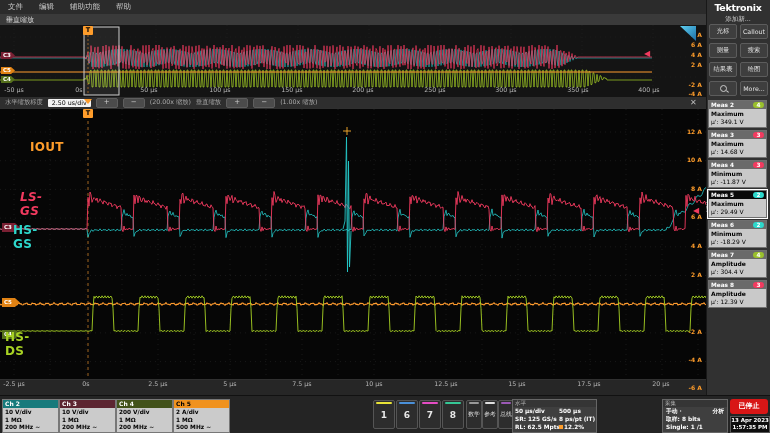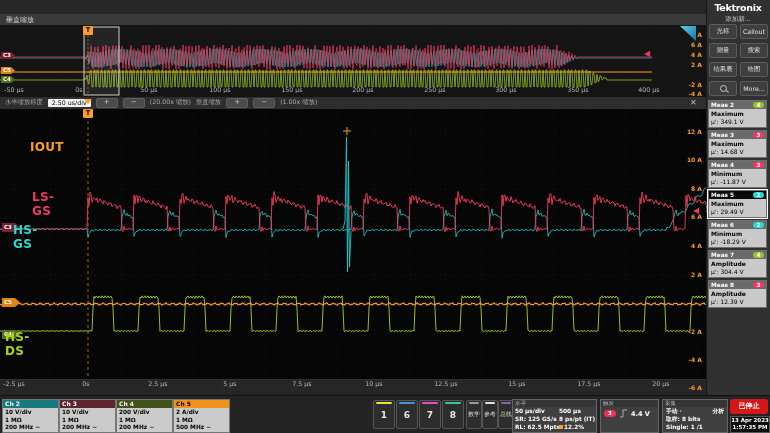--- a/index.html
+++ b/index.html
@@ -77,20 +77,26 @@
   #datebox{left:730px;top:416px;width:38px;height:15px;background:#0d0d0d;border:1px solid #555;color:#fff;
            font-size:5.5px;font-weight:bold;text-align:center;line-height:1.3;}
   #ovzoomicon{left:680px;top:26px;width:16px;height:15px;background:linear-gradient(135deg,#5fd0f0,#1c6fa8);
               clip-path:polygon(0 0,100% 0,100% 100%);}
 </style>
 </head>
 <body>
 
 <div id="app">
 
+  <div class="r" id="menubar">
+      <span class="menu-item">文件</span>
+      <span class="menu-item">编辑</span>
+      <span class="menu-item">辅助功能</span>
+      <span class="menu-item">帮助</span>
+    </div>
   <div class="r" id="view-title-bar">
     <span id="view-title">垂直缩放</span>
   </div>
 
   <div class="r" id="overview">
     <svg id="ov-svg" width="706" height="72">
         <path d="M14,0V72" fill="none" stroke="#262626" stroke-width="0.5" stroke-dasharray="1,3"></path>
         <path d="M85,0V72" fill="none" stroke="#262626" stroke-width="0.5" stroke-dasharray="1,3"></path>
         <path d="M156,0V72" fill="none" stroke="#262626" stroke-width="0.5" stroke-dasharray="1,3"></path>
         <path d="M227,0V72" fill="none" stroke="#262626" stroke-width="0.5" stroke-dasharray="1,3"></path>
@@ -196,21 +202,21 @@
       </svg>
   </div>
   <div class="r tflag" style="left:83px;top:109px">T</div>
   <div class="r" id="main-chips">
       <span class="chip-c" style="background: rgb(122, 32, 51); left: 2px; top: 223px;">C3</span>
       <span class="chip-c" style="background: rgb(224, 130, 20); left: 2px; top: 298px;">C5</span>
       <span class="chip-c" style="background: rgb(85, 112, 28); left: 2px; top: 330px;">C4</span>
     </div>
   <div class="r" id="trace-labels">
       <span class="tracelabel" style="left: 30px; top: 140px; color: rgb(255, 157, 43);">IOUT</span>
-      <span class="tracelabel" style="left: 32px; top: 190px; color: rgb(242, 58, 95);">LS-GS</span>
+      <span class="tracelabel" style="left: 20px; top: 190px; color: rgb(242, 58, 95); font-style: italic;">LS-GS</span>
       <span class="tracelabel" style="left: 13px; top: 223px; color: rgb(45, 216, 204);">HS-GS</span>
       <span class="tracelabel" style="left: 5px; top: 330px; color: rgb(168, 211, 36);">HS-DS</span>
     </div>
   <div class="r" id="main-amps">
       <span class="amp" style="left: 680px; top: 128px;">12 A</span>
       <span class="amp" style="left: 680px; top: 156px;">10 A</span>
       <span class="amp" style="left: 680px; top: 185px;">8 A</span>
       <span class="amp" style="left: 680px; top: 213px;">6 A</span>
       <span class="amp" style="left: 680px; top: 242px;">4 A</span>
       <span class="amp" style="left: 680px; top: 271px;">2 A</span>
@@ -379,30 +385,20 @@
             <span>SR: 125 GS/s</span>
             <span>8 ps/pt (IT)</span>
           </div>
           <div class="hrow">
             <span>RL: 62.5 Mpts</span>
             <span><span class="orangesq"></span>12.2%</span>
           </div>
         </div>
     </div>
 
-    <div class="panel" style="left:600px;width:57px;height:32px">
-      <div class="pt">触发</div>
-      <div class="trigrow">
-        <span class="trigchip" id="trig-chip" style="background: rgb(232, 51, 90);">3</span>
-        <svg width="9" height="9">
-          <polyline points="1,8 4,8 4,1 8,1" fill="none" stroke="#aaa" stroke-width="1"></polyline>
-        </svg>
-        <span style="font-size:6.5px;font-weight:bold">4.4 V</span>
-      </div>
-    </div>
 
     <div class="panel" style="left:662px;width:64px;height:32px">
       <div class="pt">采集</div>
       <div class="acqline"><span>手动 ·</span>
         <span style="float:right">分析</span></div>
       <div class="acqline">取样: 8 bits</div>
       <div class="acqline">Single: 1 /1</div>
     </div>
   </div>
 

